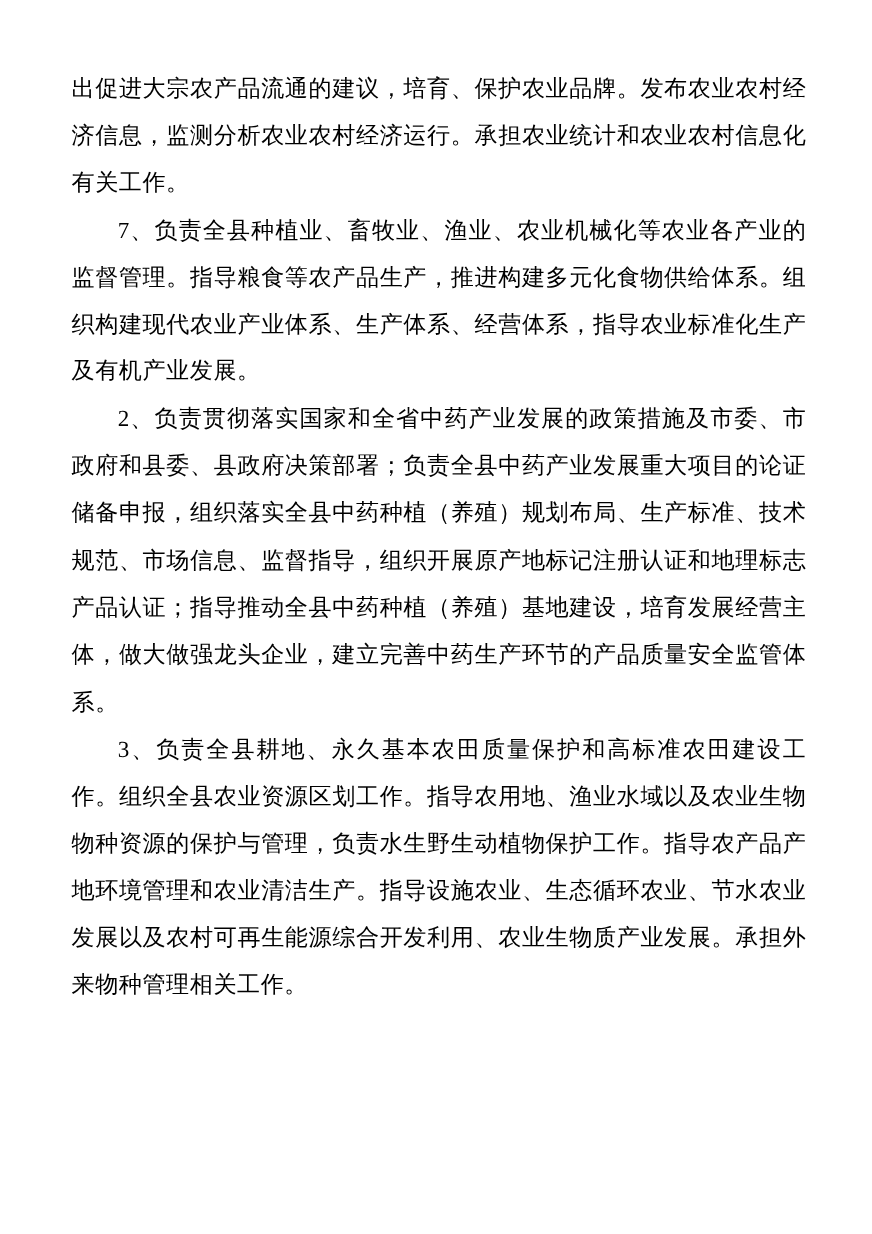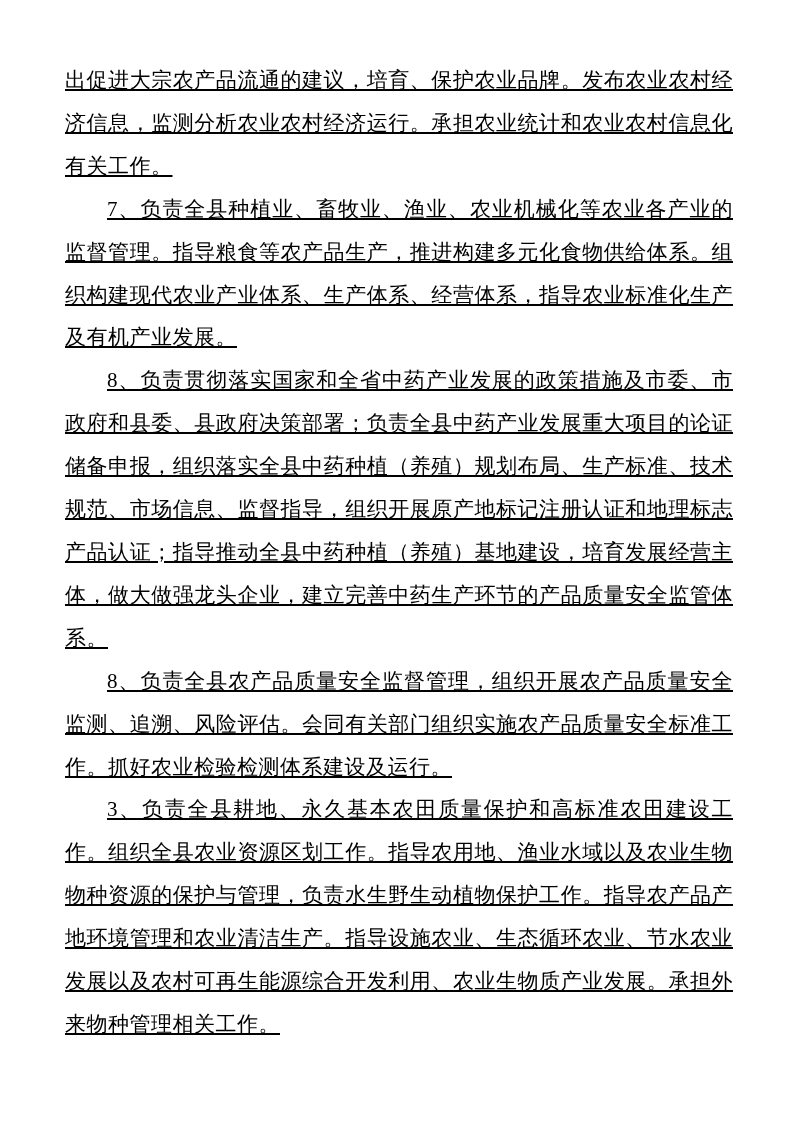--- a/index.html
+++ b/index.html
@@ -18,21 +18,20 @@
     height: 1122px;
     background: #ffffff;
     padding: 59px 60px 0 65px;
     color: #000000;
     font-family: "Liberation Serif", "DejaVu Serif", serif;
     font-size: 21px;
     line-height: 42.9px;
   }
   .doc-body {
     width: 668px;
-    text-decoration: underline;
   }
   .para {
     margin: 0;
     padding: 0;
     text-align: justify;
     text-justify: inter-character;
     text-indent: 2em;
     word-break: break-all;
     letter-spacing: 0.5px;
   }
@@ -40,17 +39,16 @@
     text-indent: 0;
   }
 </style>
 </head>
 <body>
 
 <div class="page">
   <div class="doc-body">
     <p class="para no-indent">出促进大宗农产品流通的建议，培育、保护农业品牌。发布农业农村经济信息，监测分析农业农村经济运行。承担农业统计和农业农村信息化有关工作。</p>
     <p class="para">7、负责全县种植业、畜牧业、渔业、农业机械化等农业各产业的监督管理。指导粮食等农产品生产，推进构建多元化食物供给体系。组织构建现代农业产业体系、生产体系、经营体系，指导农业标准化生产及有机产业发展。</p>
-    <p class="para">8、负责贯彻落实国家和全省中药产业发展的政策措施及市委、市政府和县委、县政府决策部署；负责全县中药产业发展重大项目的论证储备申报，组织落实全县中药种植（养殖）规划布局、生产标准、技术规范、市场信息、监督指导，组织开展原产地标记注册认证和地理标志产品认证；指导推动全县中药种植（养殖）基地建设，培育发展经营主体，做大做强龙头企业，建立完善中药生产环节的产品质量安全监管体系。</p>
-    <p class="para">8、负责全县农产品质量安全监督管理，组织开展农产品质量安全监测、追溯、风险评估。会同有关部门组织实施农产品质量安全标准工作。抓好农业检验检测体系建设及运行。</p>
+    <p class="para">2、负责贯彻落实国家和全省中药产业发展的政策措施及市委、市政府和县委、县政府决策部署；负责全县中药产业发展重大项目的论证储备申报，组织落实全县中药种植（养殖）规划布局、生产标准、技术规范、市场信息、监督指导，组织开展原产地标记注册认证和地理标志产品认证；指导推动全县中药种植（养殖）基地建设，培育发展经营主体，做大做强龙头企业，建立完善中药生产环节的产品质量安全监管体系。</p>
     <p class="para">3、负责全县耕地、永久基本农田质量保护和高标准农田建设工作。组织全县农业资源区划工作。指导农用地、渔业水域以及农业生物物种资源的保护与管理，负责水生野生动植物保护工作。指导农产品产地环境管理和农业清洁生产。指导设施农业、生态循环农业、节水农业发展以及农村可再生能源综合开发利用、农业生物质产业发展。承担外来物种管理相关工作。</p>
   </div>
 </div>
 
 </body></html>

